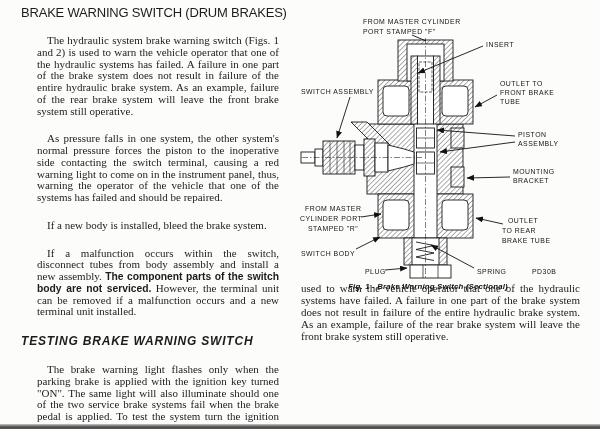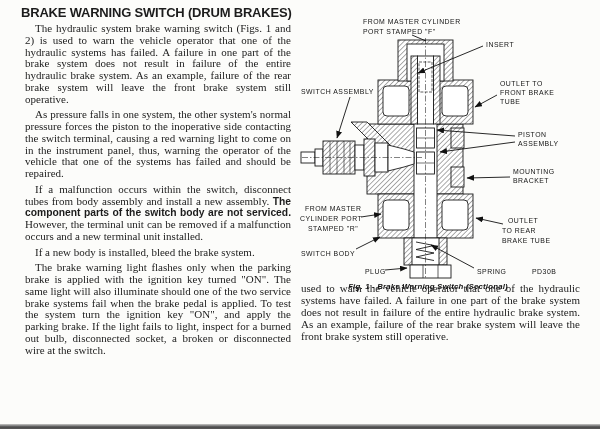--- a/index.html
+++ b/index.html
@@ -11,26 +11,26 @@
     color:#1c1c1c;
     font-family:"Liberation Serif", serif;
   }
   
   #left-col{
     position:absolute;left:21px;top:4px;width:274px;
   }
   #left-col h1{
     margin:0 10px 3px 0;
     font-family:"Liberation Sans", sans-serif;
-    font-size:13px;font-weight:bold;letter-spacing:-0.2px;
+    font-size:13px;font-weight:normal;letter-spacing:-0.2px;
     transform:scaleY(1.05);transform-origin:left top;
     white-space:nowrap;
   }
   #left-col p{
-    margin:4px;
+    margin:16px;
     font-size:11px;line-height:11.75px;
     text-align:justify;
     text-indent:10px;
   }
   #left-col p strong{
     font-family:"Liberation Sans", sans-serif;
     font-size:10.3px;font-weight:bold;
   }
   #left-col h2{
     margin:1px 0 1px 0;
@@ -67,22 +67,23 @@
 </style>
 </head>
 <body>
 
 <div id="page">
 
   <div id="left-col">
     <h1>BRAKE WARNING SWITCH (DRUM BRAKES)</h1>
     <p>The hydraulic system brake warning switch (Figs. 1 and 2) is used to warn the vehicle operator that one of the hydraulic systems has failed. A failure in one part of the brake system does not result in failure of the entire hydraulic brake system. As an example, failure of the rear brake system will leave the front brake system still operative.</p>
     <p>As pressure falls in one system, the other system's normal pressure forces the piston to the inoperative side contacting the switch terminal, causing a red warning light to come on in the instrument panel, thus, warning the operator of the vehicle that one of the systems has failed and should be repaired.</p>
+    <p>If a new body is installed, bleed the brake system.</p>
     <p><span>If a malfunction occurs within the switch, disconnect tubes from body assembly and install a new assembly. </span><strong>The component parts of the switch body are not serviced.</strong><span> However, the terminal unit can be removed if a malfunction occurs and a new terminal unit installed.</span></p>
-    <p>If a new body is installed, bleed the brake system.</p>
+    <h2>TESTING BRAKE WARNING SWITCH</h2>
     <p>The brake warning light flashes only when the parking brake is applied with the ignition key turned "ON". The same light will also illuminate should one of the two service brake systems fail when the brake pedal is applied. To test the system turn the ignition key "ON", and apply the parking brake. If the light fails to light, inspect for a burned out bulb, disconnected socket, a broken or disconnected wire at the switch.</p>
   </div>
 
   <div id="figure-area">
     <svg width="300" height="278" viewBox="0 0 300 278">
       <defs>
         <pattern id="hatch" width="3.5" height="3.5" patternUnits="userSpaceOnUse" patternTransform="rotate(45)">
           <rect width="3.5" height="3.5" fill="#ffffff"></rect>
           <line x1="0" y1="0" x2="0" y2="3.5" stroke="#3c3c3c" stroke-width="0.85"></line>
         </pattern>

